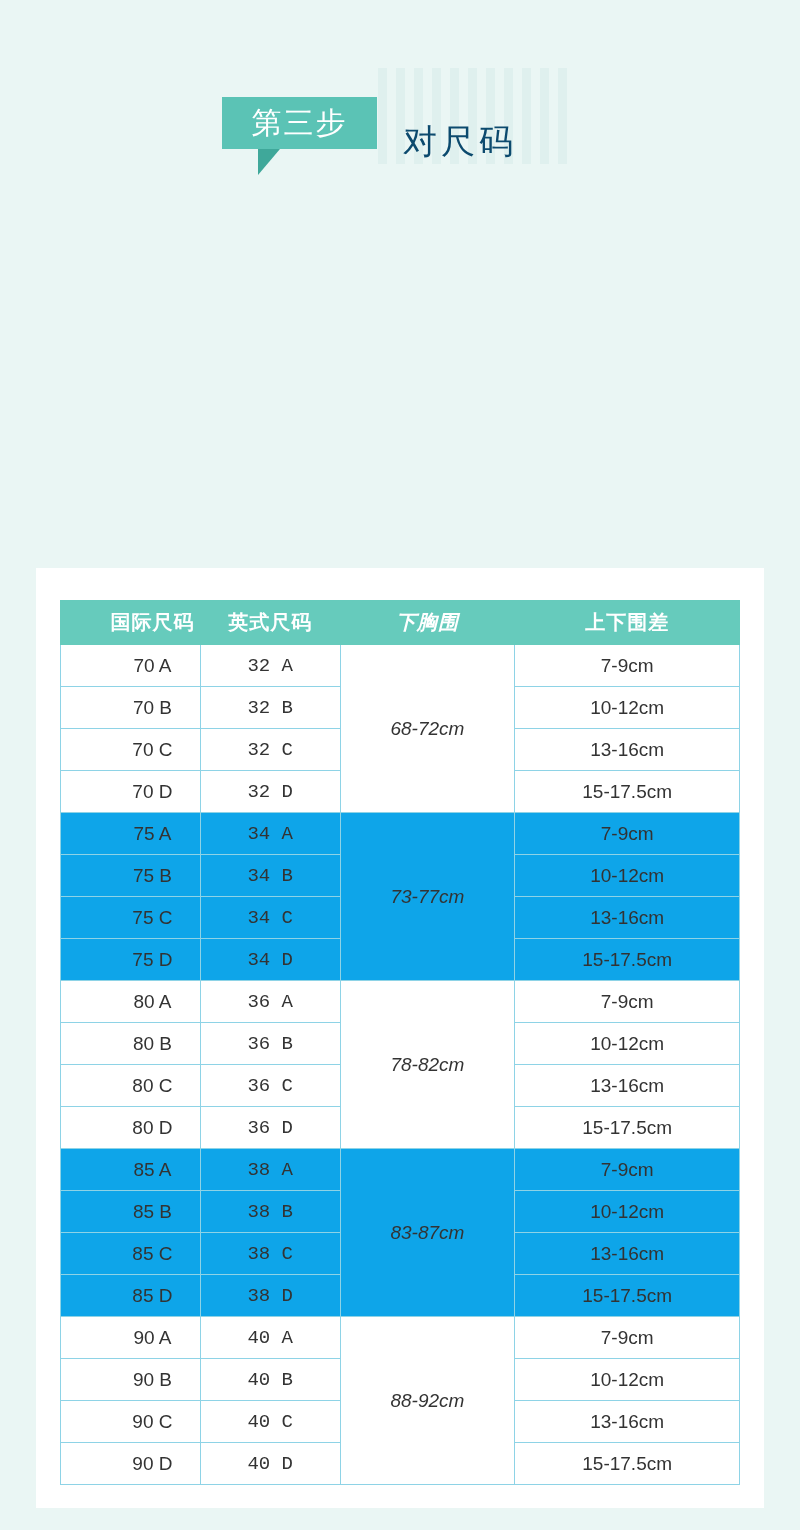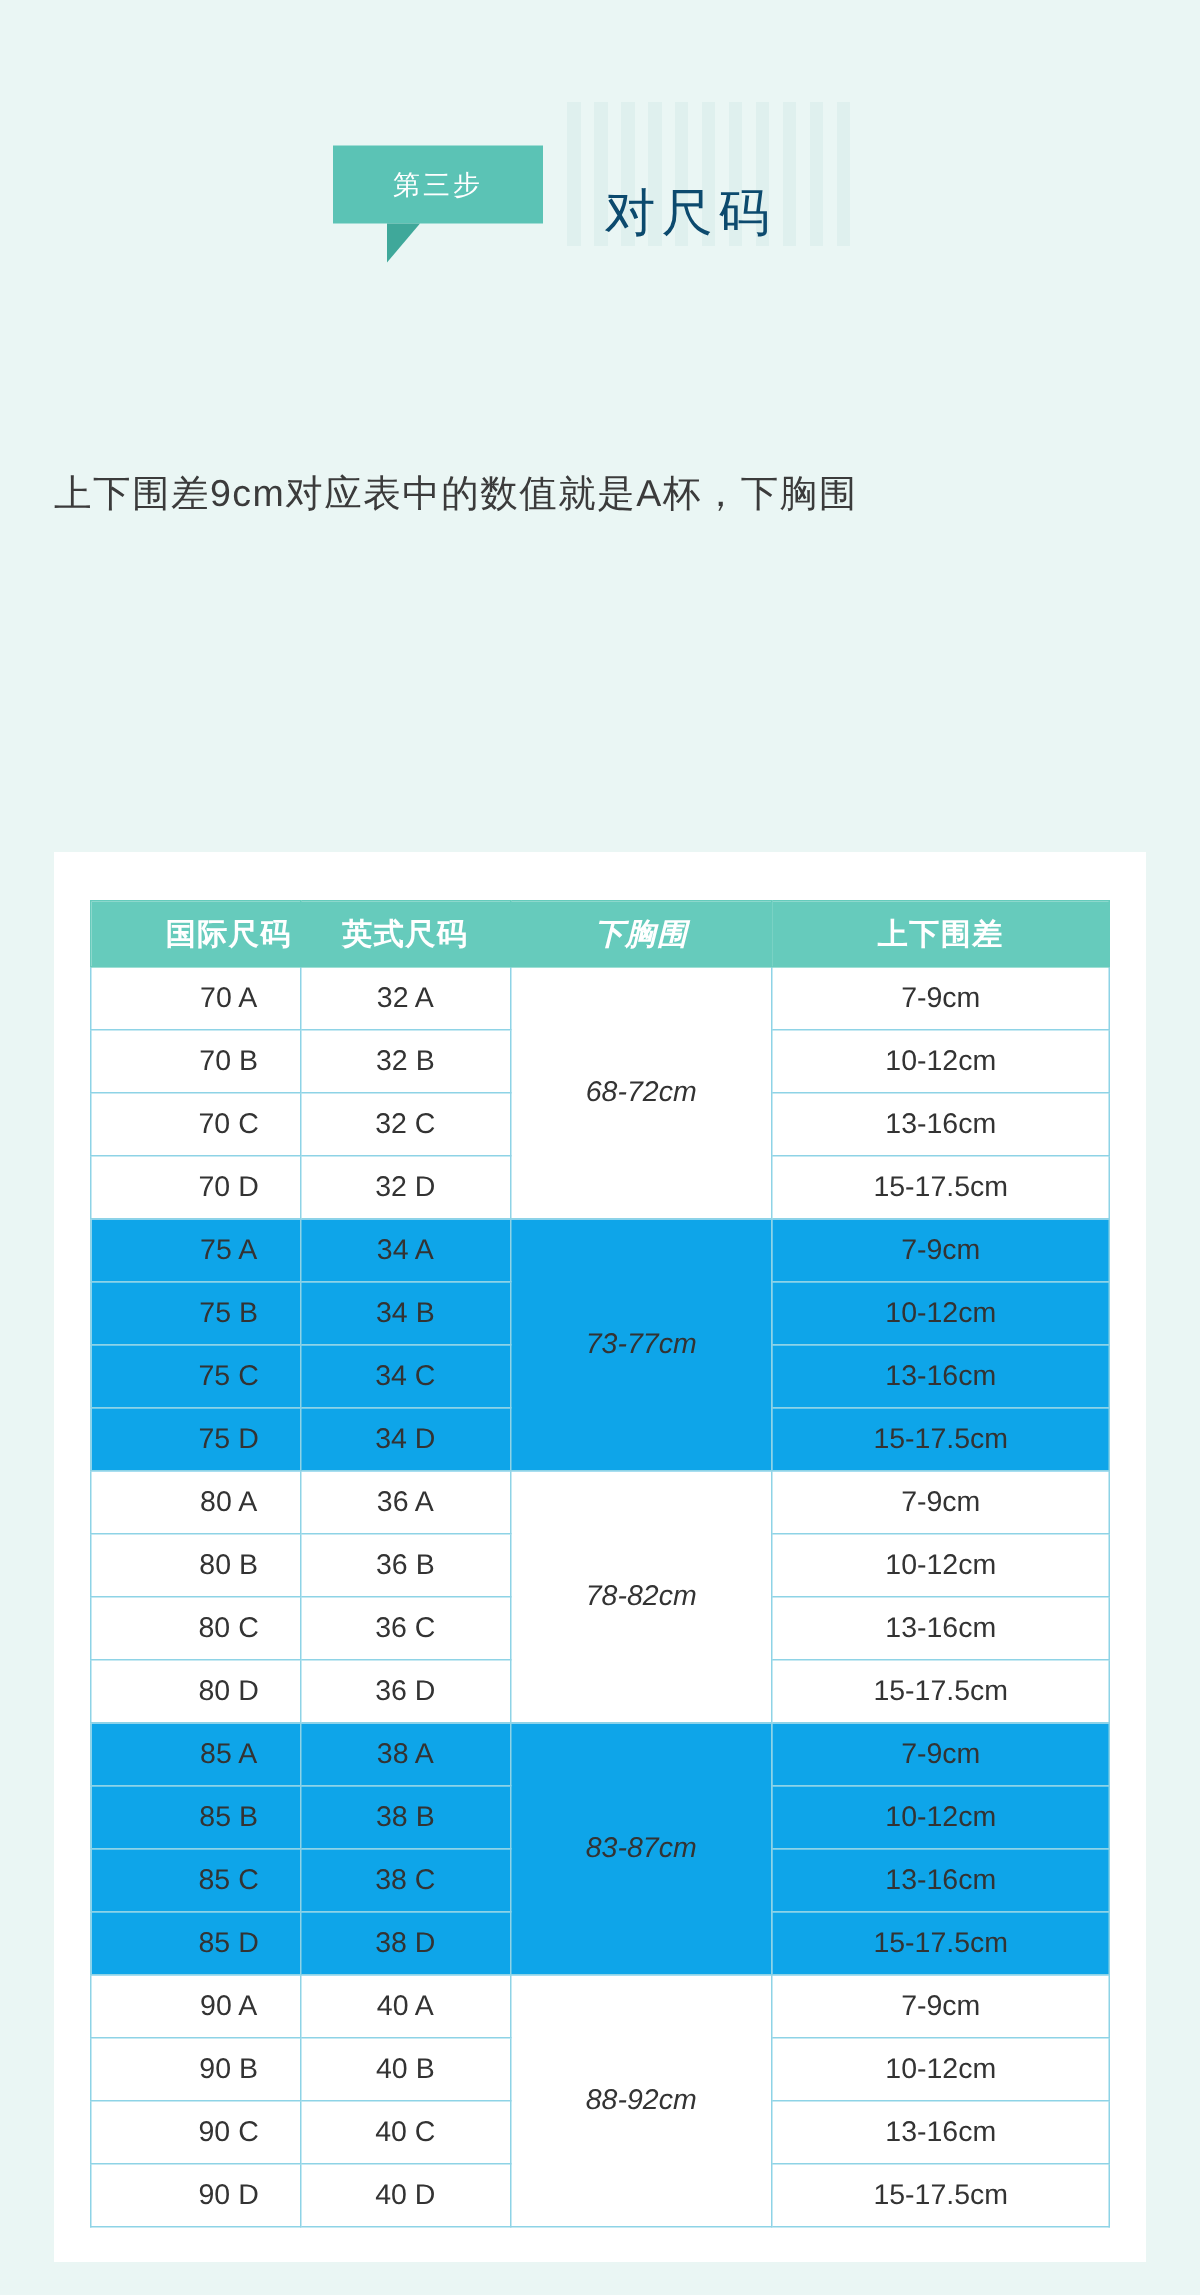--- a/index.html
+++ b/index.html
@@ -28,25 +28,25 @@
     background: repeating-linear-gradient(
       to right,
       #dff0ee 0px, #dff0ee 9px,
       #eaf6f4 9px, #eaf6f4 18px
     );
   }
   .step-tag {
     position: absolute;
     left: 222px;
     top: 97px;
-    width: 140px;
+    width: 155px;
     height: 52px;
     background: #5bc3b5;
     color: #ffffff;
-    font-size: 18px;
+    font-size: 30px;
     letter-spacing: 2px;
     display: flex;
     align-items: center;
     justify-content: center;
     font-family: "Liberation Sans", sans-serif;
   }
   .step-tag-fold {
     position: absolute;
     left: 258px;
     top: 149px;
@@ -110,37 +110,36 @@
     text-align: center;
     height: 42px;
     color: #333;
     background: #ffffff;
     font-size: 19px;
   }
   table.size-table tr.alt td {
     background: #0ea5e9;
   }
   .col1 { width: 140px; padding-left: 45px; }
-  .col2 { width: 140px; }
+  .col2 { width: 140px; font-family: Liberation Mono, monospace; }
   .col3 { width: 175px; font-style: italic; }
   .col4 { width: 225px; }
   .band-cell { font-size: 19px; margin-left: 20px; }
 </style>
 </head>
 <body>
 
 <div class="banner">
   <div class="stripes"></div>
   <div class="step-tag">第三步</div>
   <div class="step-tag-fold"></div>
   <div class="banner-title">对尺码</div>
 </div>
 
 <div class="para">
-  <div>上下围差9cm对应表中的数值就是A杯，下胸围</div>
 </div>
 
 <div class="card">
   <table class="size-table">
     <thead>
       <tr>
         <th class="col1">国际尺码</th>
         <th class="col2">英式尺码</th>
         <th class="col3">下胸围</th>
         <th class="col4">上下围差</th>

